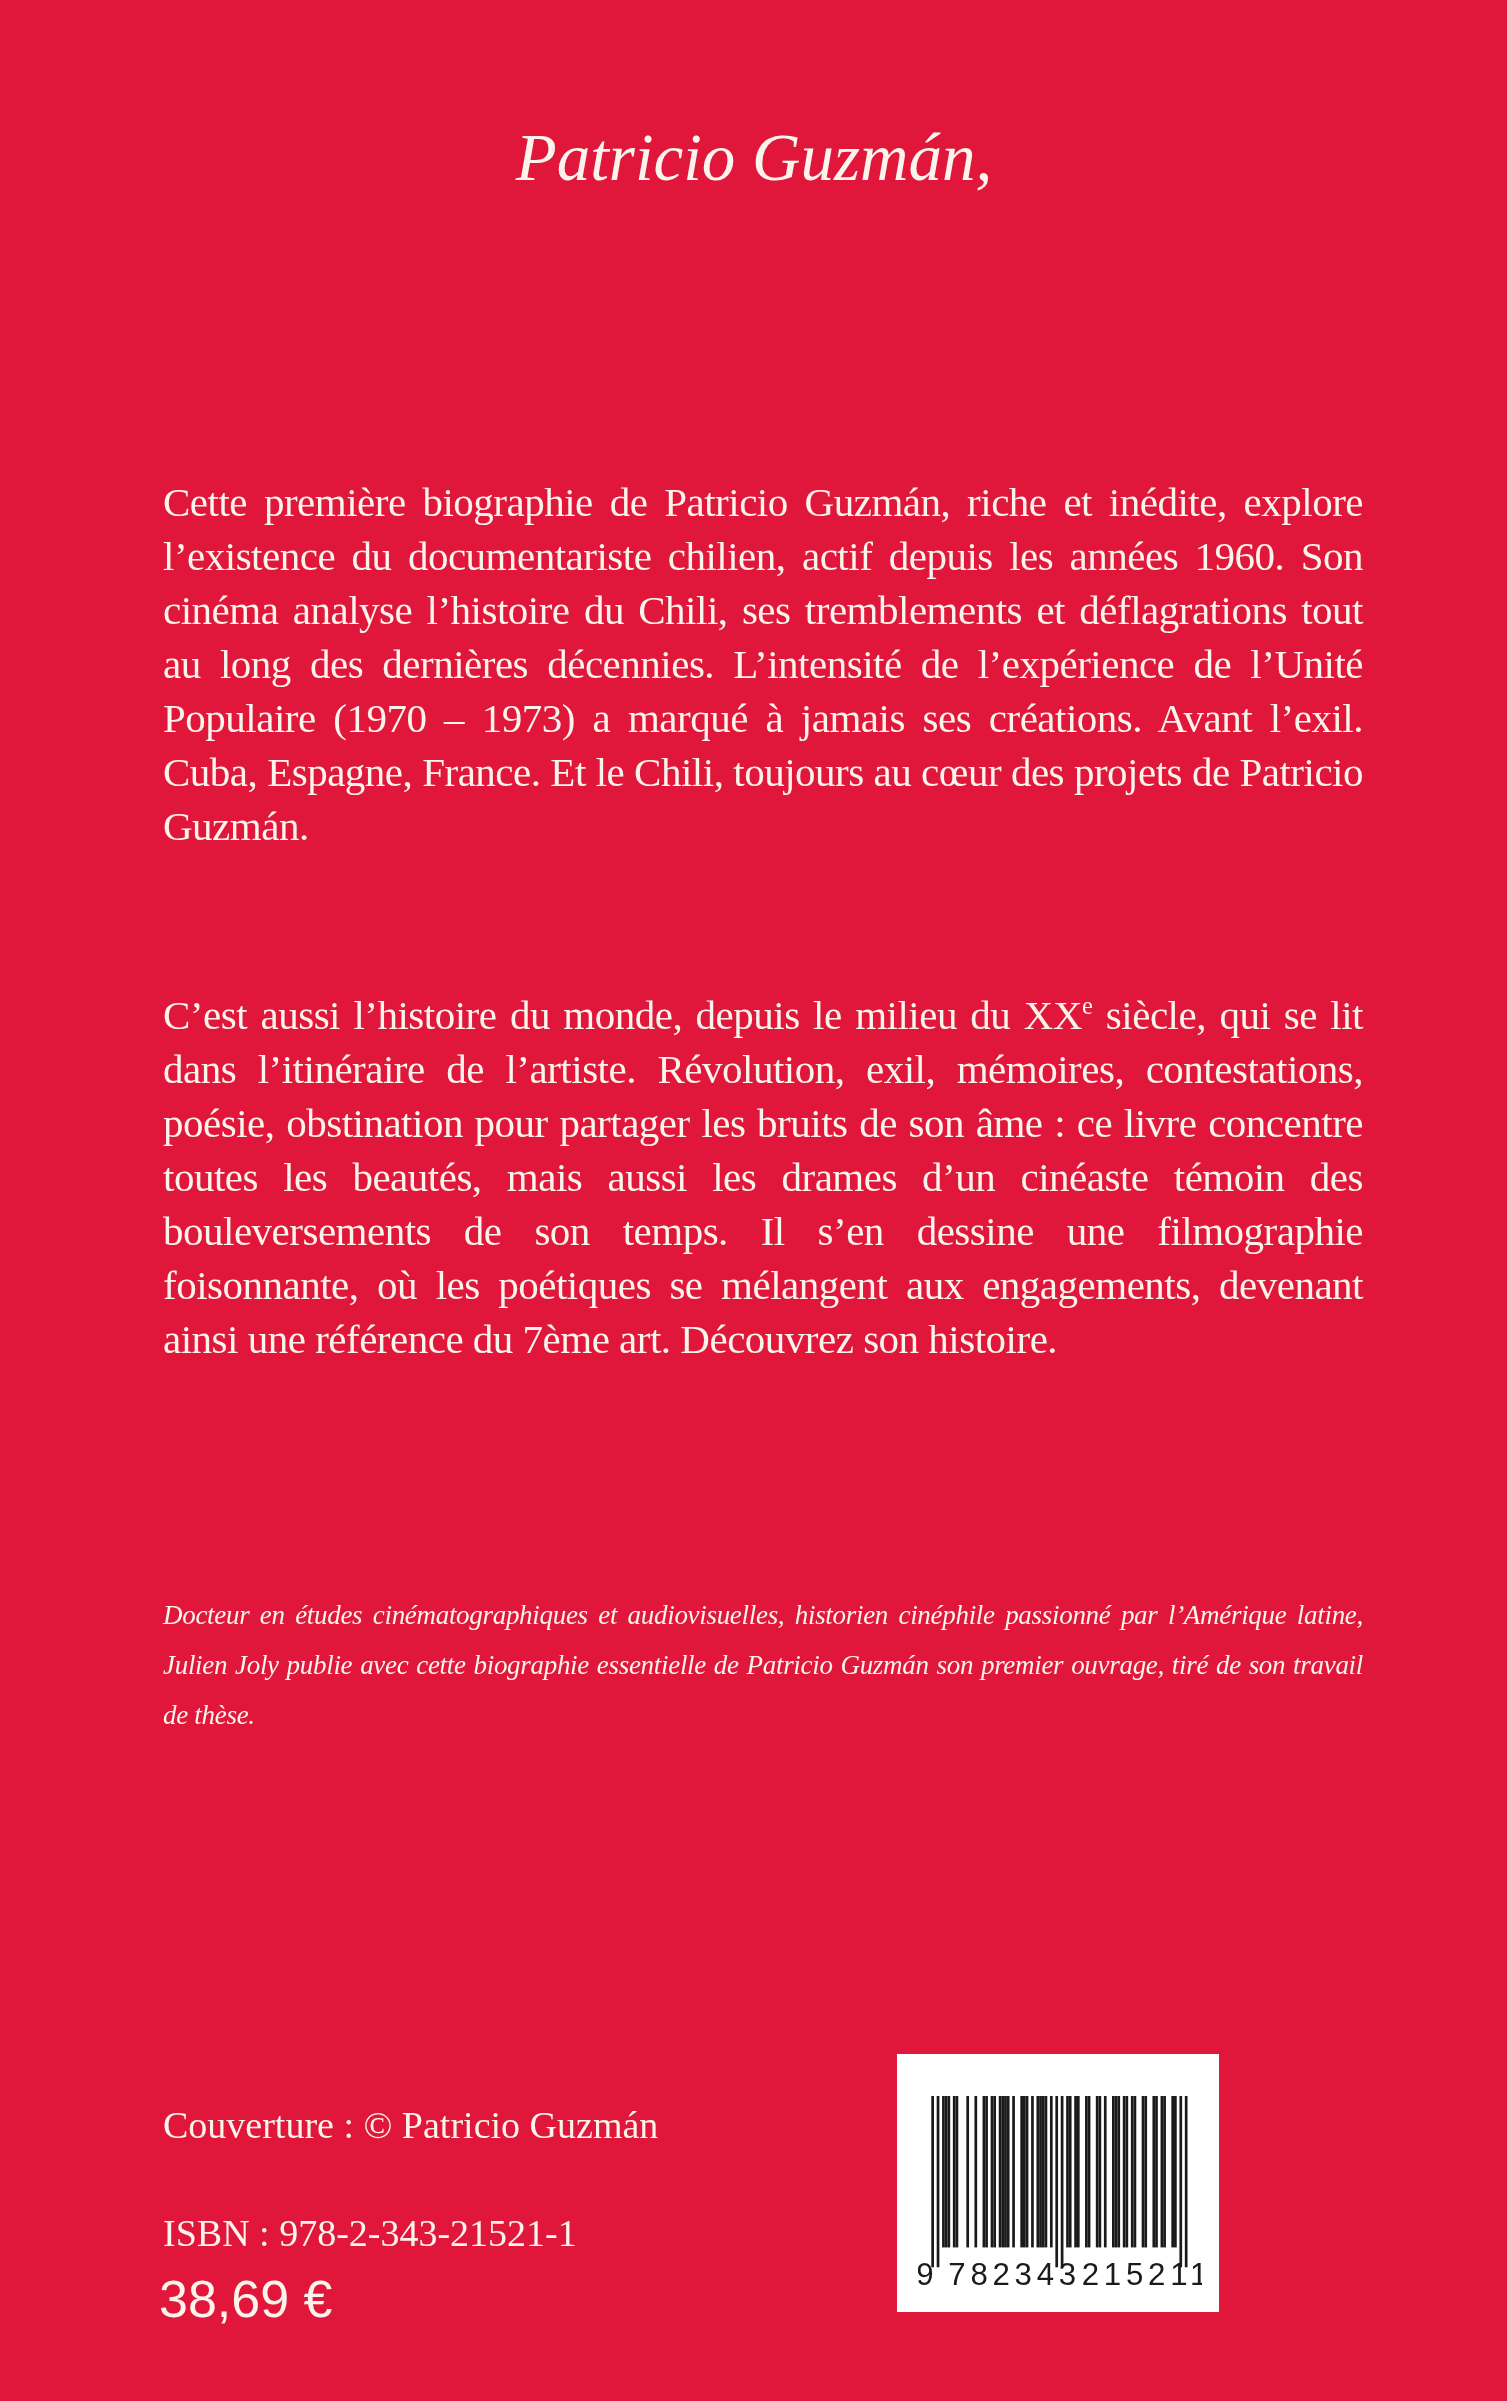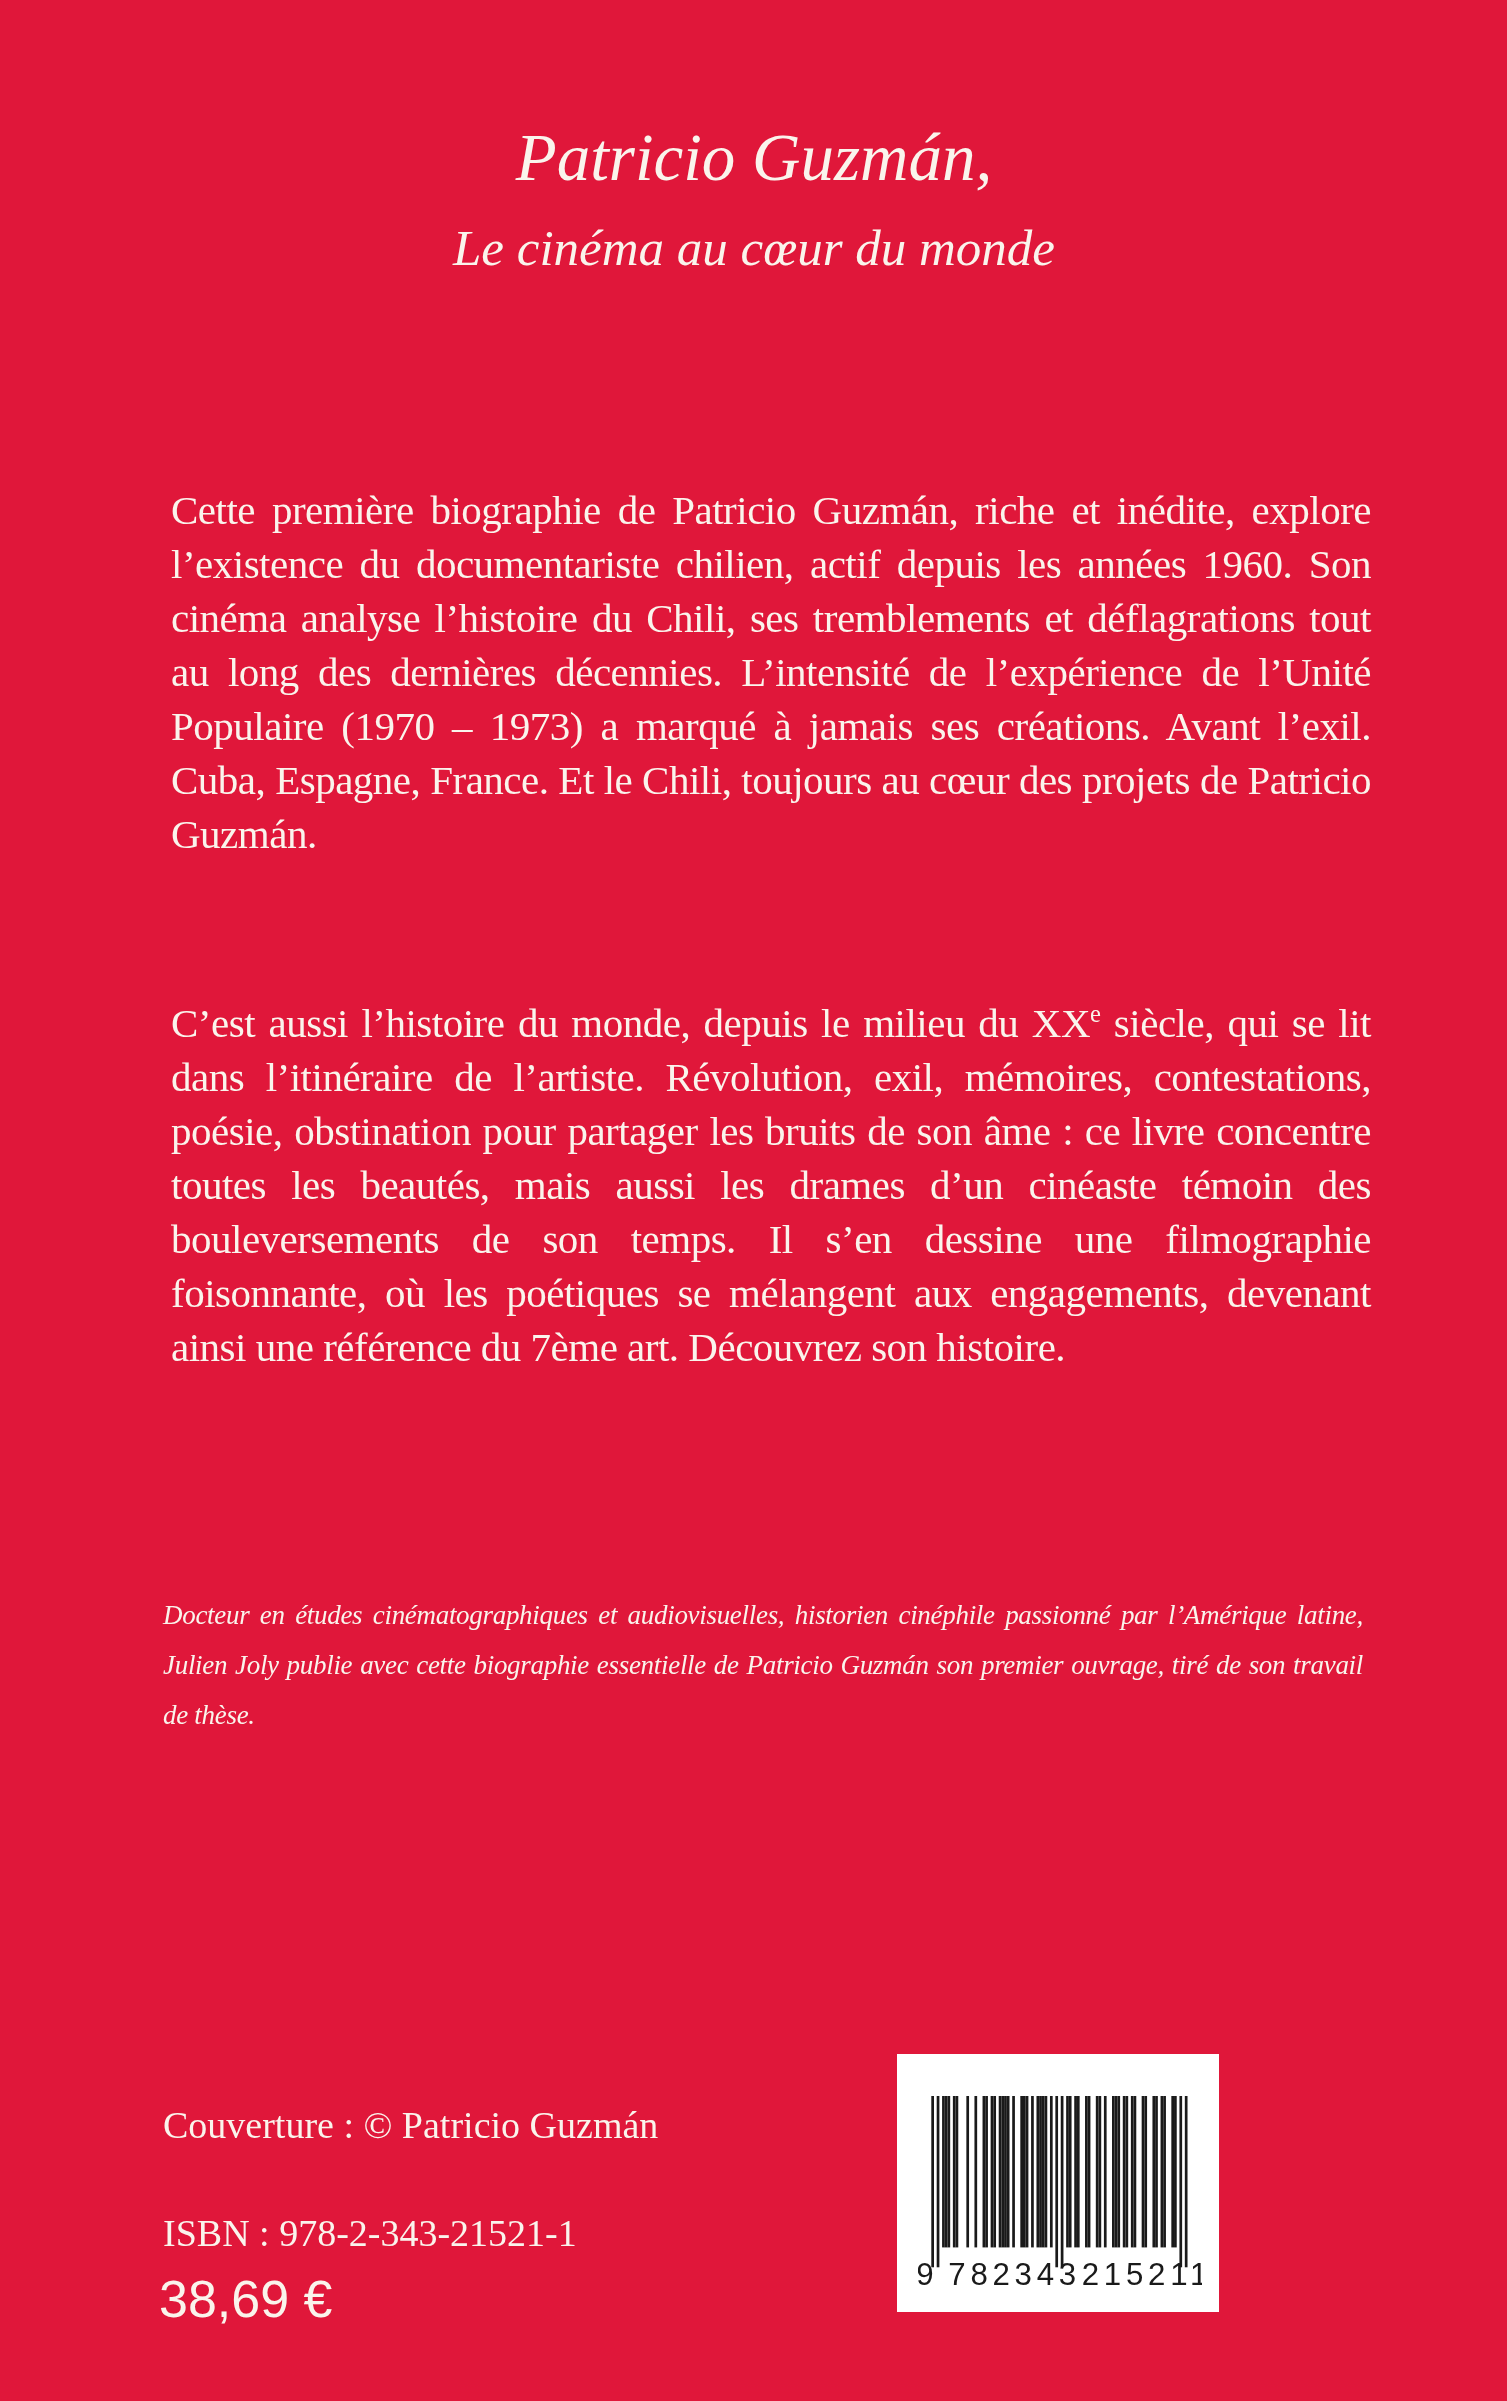--- a/index.html
+++ b/index.html
@@ -40,21 +40,21 @@
   .body-col {
     position: absolute;
     left: 163px;
     width: 1200px;
   }
   .para {
     font-size: 41px;
     line-height: 54px;
     text-align: justify;
     letter-spacing: -0.5px;
-    margin: 8px;
+    margin: 0;
   }
   .para-1 { top: 475px; }
   .para-2 { top: 988px; }
   .para sup {
     font-size: 24.6px;
     line-height: 0;
     vertical-align: super;
   }
   .bio {
     top: 1590px;
@@ -110,21 +110,20 @@
     letter-spacing: 5px;
   }
 </style>
 </head>
 <body>
 
 <header class="title-block">
   <h1 class="title-main">
     <span>Patricio Guzmán,</span><br>
   </h1>
-  <h2 class="title-sub">Le cinéma au cœur du monde</h2>
 </header>
 
 <p class="body-col para para-1">Cette première biographie de Patricio Guzmán, riche et inédite, explore l’existence du documentariste chilien, actif depuis les années 1960. Son cinéma analyse l’histoire du Chili, ses tremblements et déflagrations tout au long des dernières décennies. L’intensité de l’expérience de l’Unité Populaire (1970 – 1973) a marqué à jamais ses créations. Avant l’exil. Cuba, Espagne, France. Et le Chili, toujours au cœur des projets de Patricio Guzmán.</p>
 
 <p class="body-col para para-2"><span>C’est aussi l’histoire du monde, depuis le milieu du XX</span><sup>e</sup><span> siècle, qui se lit dans l’itinéraire de l’artiste. Révolution, exil, mémoires, contestations, poésie, obstination pour partager les bruits de son âme : ce livre concentre toutes les beautés, mais aussi les drames d’un cinéaste témoin des bouleversements de son temps. Il s’en dessine une filmographie foisonnante, où les poétiques se mélangent aux engagements, devenant ainsi une référence du 7ème art. Découvrez son histoire.</span></p>
 
 <p class="body-col bio">Docteur en études cinématographiques et audiovisuelles, historien cinéphile passionné par l’Amérique latine, Julien Joly publie avec cette biographie essentielle de Patricio Guzmán son premier ouvrage, tiré de son travail de thèse.</p>
 
 <p class="credit-line">Couverture : © Patricio Guzmán</p>
 

